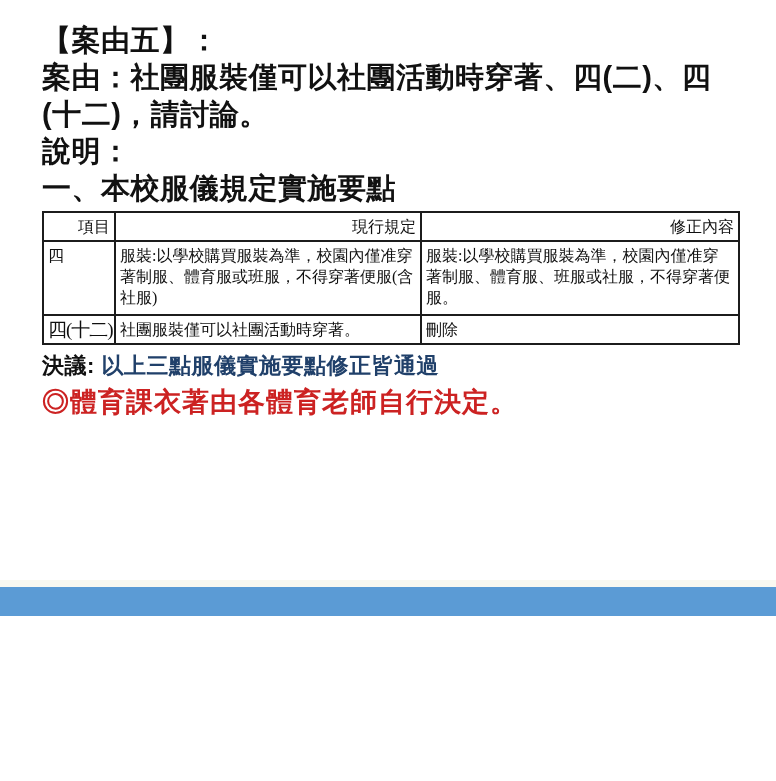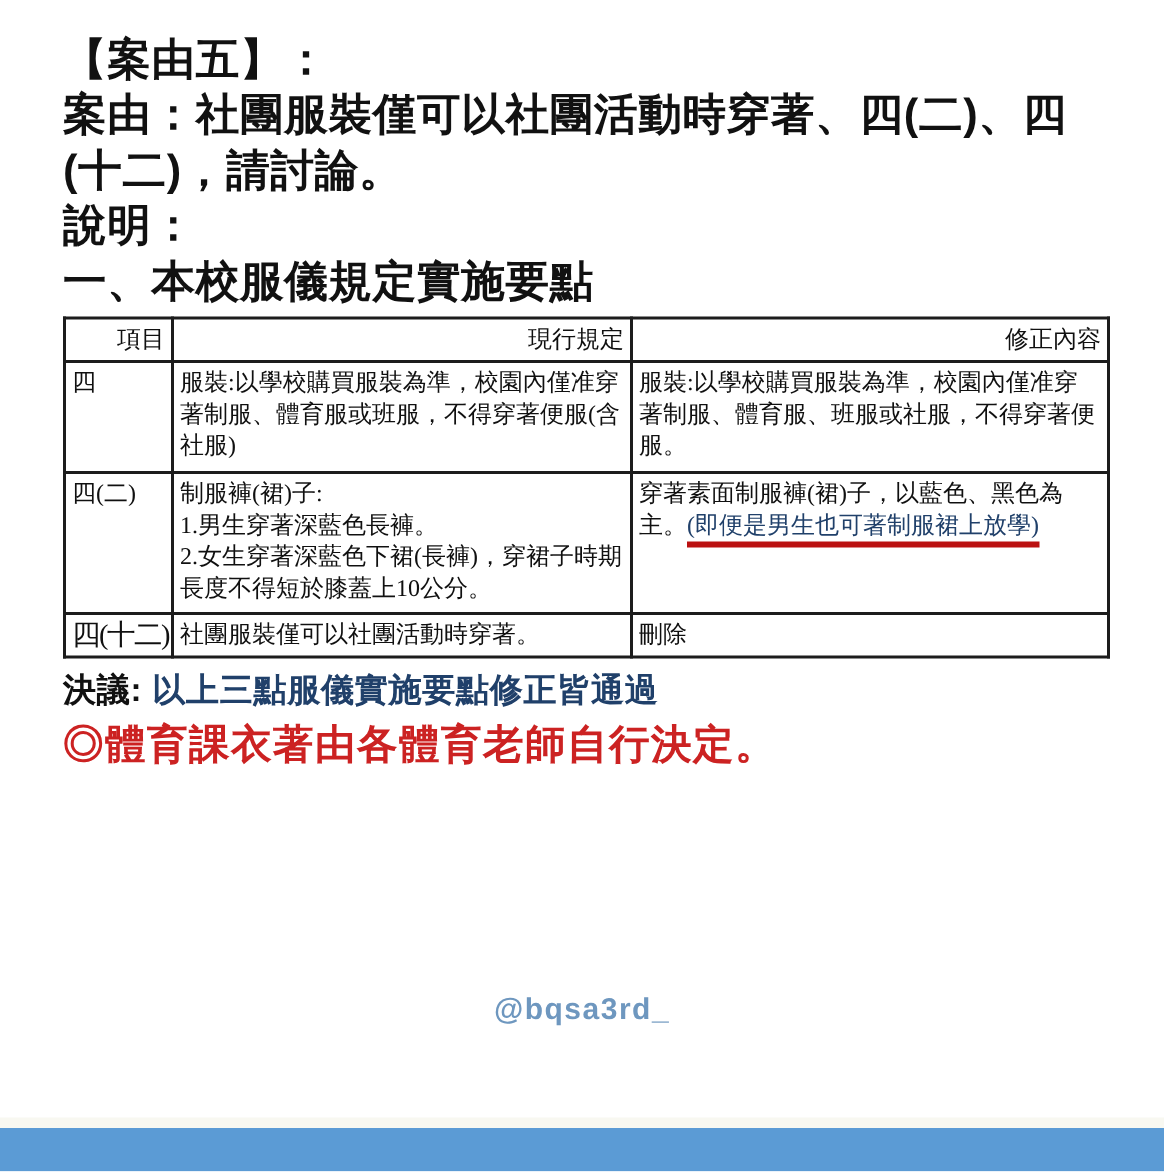--- a/index.html
+++ b/index.html
@@ -1,20 +1,20 @@
 <!DOCTYPE html>
 <html><head>
 <meta charset="utf-8">
 <style>
   * { margin: 0; padding: 0; box-sizing: border-box; }
   html, body { background: #ffffff; }
   .page {
     position: relative;
     width: 776px;
-    height: 781px;
+    height: 616px;
     background: #ffffff;
     overflow: hidden;
     font-family: "Liberation Sans", sans-serif;
     color: #111111;
   }
   .content { padding: 22px 36px 0 42px; }
 
   .h-line {
     font-size: 29px;
     line-height: 37px;
@@ -131,27 +131,20 @@
           <tr class="hdr">
         <th>項目</th>
         <th>現行規定</th>
         <th>修正內容</th>
       </tr>
       <tr class="r1">
         <td>四</td>
         <td>服裝:以學校購買服裝為準，校園內僅准穿著制服、體育服或班服，不得穿著便服(含社服)</td>
         <td>服裝:以學校購買服裝為準，校園內僅准穿著制服、體育服、班服或社服，不得穿著便服。</td>
       </tr>
-      <tr class="r2">
-        <td>四(二)</td>
-        <td class="cell-multiline">制服褲(裙)子:
-1.男生穿著深藍色長褲。
-2.女生穿著深藍色下裙(長褲)，穿裙子時期長度不得短於膝蓋上10公分。</td>
-        <td><span>穿著素面制服褲(裙)子，以藍色、黑色為主。</span><span class="revised-note">(即便是男生也可著制服裙上放學)</span></td>
-      </tr>
       <tr class="r3">
         <td class="cell-item-small">四(十二)</td>
         <td>社團服裝僅可以社團活動時穿著。</td>
         <td>刪除</td>
       </tr>
     </tbody>
       </table>
 
 
     <div class="resolution-line">

